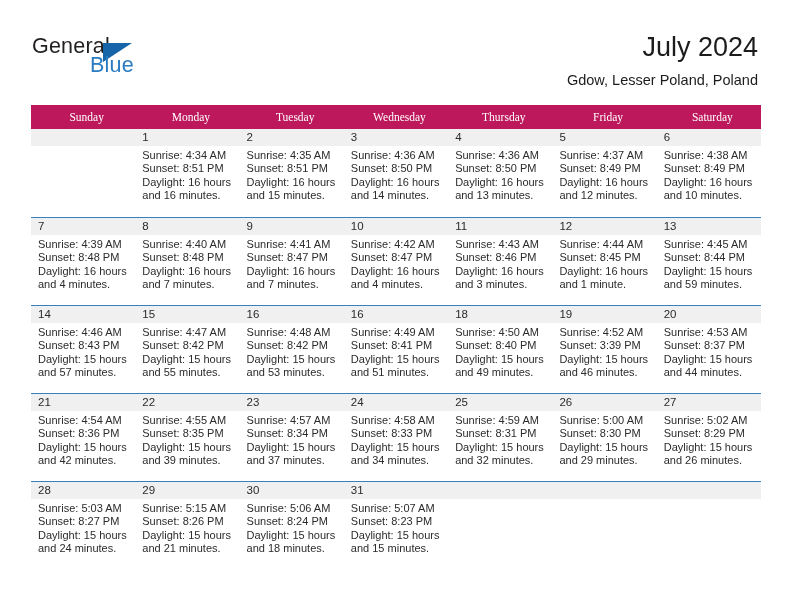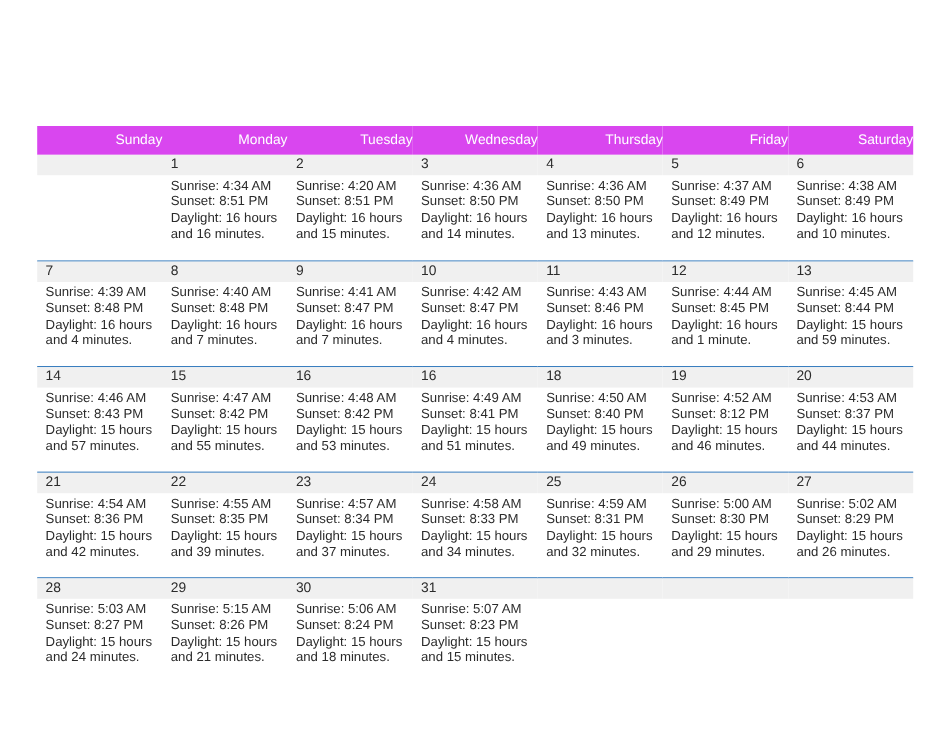--- a/index.html
+++ b/index.html
@@ -86,28 +86,29 @@
   
   .calendar {
     position: absolute;
     left: 31px;
     top: 105px;
     width: 730px;
     border-collapse: collapse;
     table-layout: fixed;
   }
   .calendar th {
-    background: #d946ef;
+    background: #be185d;
     color: #ffffff;
     font-size: 11.5px;
     font-weight: normal;
-    text-align: right;
+    text-align: center;
     padding: 5px 0 5px 7px;
     height: 14px;
     border: none;
+    font-family: Liberation Serif, serif;
   }
   .calendar td {
     vertical-align: top;
     padding: 0;
     border: none;
     width: 104.28px;
     height: 88px;
   }
   .cell {
     position: relative;
@@ -139,21 +140,30 @@
     white-space: nowrap;
   }
 </style>
 </head>
 <body>
 
 <div class="page">
 
   <div class="top">
 
-
+    <div class="logo">
+      <span class="logo-general">General</span>
+      <span class="logo-triangle"></span>
+      <span class="logo-blue">Blue</span>
+    </div>
+
+    <div class="title-wrap">
+      <div class="month-title">July 2024</div>
+      <div class="location">Gdow, Lesser Poland, Poland</div>
+    </div>
 
   </div>
 
   <table class="calendar">
     <thead>
       <tr>
         <th>Sunday</th>
         <th>Monday</th>
         <th>Tuesday</th>
         <th>Wednesday</th>
@@ -178,21 +188,21 @@
                 <div>Sunset: 8:51 PM</div>
                 <div>Daylight: 16 hours</div>
                 <div>and 16 minutes.</div>
               </div>
             </div>
           </td>
         <td>
             <div class="cell">
               <div class="daynum-band">2</div>
               <div class="lines">
-                <div>Sunrise: 4:20 AM</div>
+                <div>Sunrise: 4:35 AM</div>
                 <div>Sunset: 8:51 PM</div>
                 <div>Daylight: 16 hours</div>
                 <div>and 15 minutes.</div>
               </div>
             </div>
           </td>
         <td>
             <div class="cell">
               <div class="daynum-band">3</div>
               <div class="lines">
@@ -372,21 +382,21 @@
                 <div>Daylight: 15 hours</div>
                 <div>and 49 minutes.</div>
               </div>
             </div>
           </td>
         <td>
             <div class="cell">
               <div class="daynum-band">19</div>
               <div class="lines">
                 <div>Sunrise: 4:52 AM</div>
-                <div>Sunset: 8:12 PM</div>
+                <div>Sunset: 3:39 PM</div>
                 <div>Daylight: 15 hours</div>
                 <div>and 46 minutes.</div>
               </div>
             </div>
           </td>
         <td>
             <div class="cell">
               <div class="daynum-band">20</div>
               <div class="lines">
                 <div>Sunrise: 4:53 AM</div>

